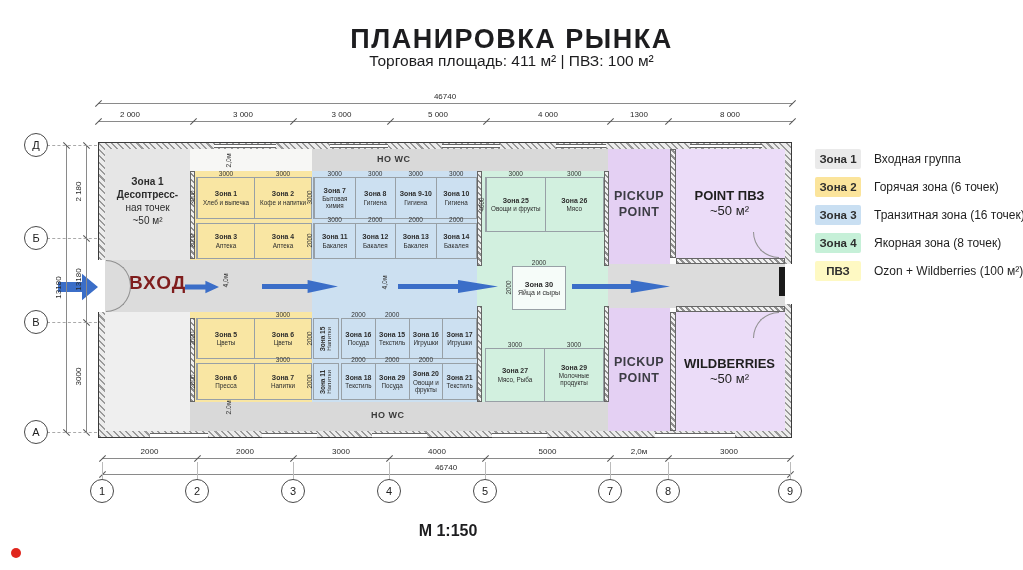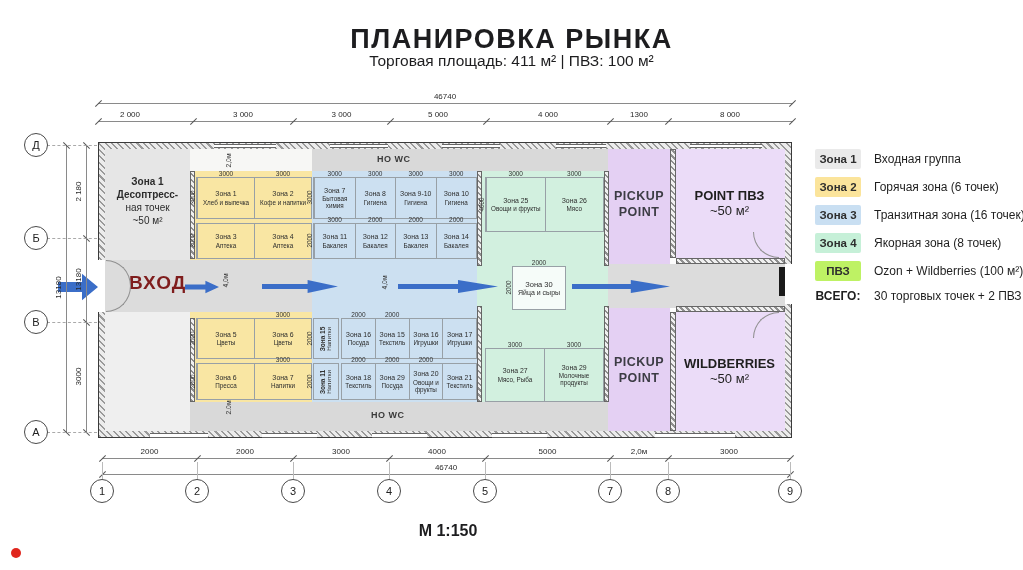--- a/index.html
+++ b/index.html
@@ -15,21 +15,21 @@
   
   #wall-frame{left:98px;top:142px;width:694px;height:296px;border:1.6px solid #3a3a3a;box-sizing:border-box;
     background:repeating-linear-gradient(45deg,#9a9a9a 0 1.5px,#ececec 1.5px 4.5px);}
   #plan{left:105px;top:149px;width:680px;height:282px;background:#fdfdfd;}
   .band{position:absolute;}
   .hatch{background:repeating-linear-gradient(45deg,#8f8f8f 0 1.5px,#f0f0f0 1.5px 4.2px);border:0.5px solid #666;box-sizing:border-box;}
   .section{position:absolute;display:flex;border:1px solid #98a0a6;box-sizing:border-box;}
   .cell{position:relative;flex:1;display:flex;flex-direction:column;align-items:center;justify-content:center;
     border-left:1px solid #98a0a6;text-align:center;padding:1px;box-sizing:border-box;}
   .cell:first-child{border-left:none;}
-  .nm{font-size:6.9px;font-weight:normal;color:#2c2c2c;line-height:1.2;white-space:nowrap;}
+  .nm{font-size:6.9px;font-weight:bold;color:#2c2c2c;line-height:1.2;white-space:nowrap;}
   .pr{font-size:6.3px;color:#2c2c2c;line-height:1.12;}
   .dim-label{position:absolute;top:-8px;left:50%;transform:translateX(-50%);font-size:6.5px;color:#333;white-space:nowrap;}
   .side-label{position:absolute;left:-12px;top:calc(50% - 4px);transform:rotate(-90deg);font-size:6.3px;color:#333;white-space:nowrap;}
   .vtext{transform:rotate(-90deg);font-size:6.8px;color:#333;white-space:nowrap;}
   .arrow{position:absolute;clip-path:polygon(0 33%,60% 33%,60% 6%,100% 50%,60% 94%,60% 67%,0 67%);}
   .hline{position:absolute;height:1px;background:#8a8a8a;}
   .vline{position:absolute;width:1px;background:#8a8a8a;}
   .tick{position:absolute;width:9px;height:1px;background:#555;transform:rotate(-45deg);}
   .vtick{position:absolute;width:9px;height:1px;background:#555;transform:rotate(45deg);}
   .dimtxt{position:absolute;font-size:8px;color:#2a2a2a;transform:translateX(-50%);white-space:nowrap;}
@@ -319,28 +319,24 @@
       </div>
       <div class="legend-row">
         <div class="legend-swatch" style="background: rgb(201, 223, 242);">Зона 3</div>
         <div class="legend-label">Транзитная зона (16 точек)</div>
       </div>
       <div class="legend-row">
         <div class="legend-swatch" style="background: rgb(198, 240, 216);">Зона 4</div>
         <div class="legend-label">Якорная зона (8 точек)</div>
       </div>
       <div class="legend-row">
-        <div class="legend-swatch" style="background: #bef264;">ПВЗ</div>
+        <div class="legend-swatch" style="background: #fef9c3;">ПВЗ</div>
         <div class="legend-label">Ozon + Wildberries (100 м²)</div>
       </div>
     </div>
-  <div class="legend-total">
-    <div class="legend-total-k">ВСЕГО:</div>
-    <div class="legend-total-v">30 торговых точек + 2 ПВЗ</div>
-  </div>
 </div>
 
 <div class="abs" id="scale-label">М 1:150</div>
 <div class="abs" id="record-dot"></div>
 
 <div class="arrow" style="left: 58px; top: 272px; width: 40px; height: 30px; background: rgb(59, 110, 200);"></div>
 <div class="window" style="left: 214px; top: 143.5px; width: 62px; height: 4.5px;"></div>
 <div class="window" style="left: 330px; top: 143.5px; width: 58px; height: 4.5px;"></div>
 <div class="window" style="left: 442px; top: 143.5px; width: 58px; height: 4.5px;"></div>
 <div class="window" style="left: 556px; top: 143.5px; width: 50px; height: 4.5px;"></div>

